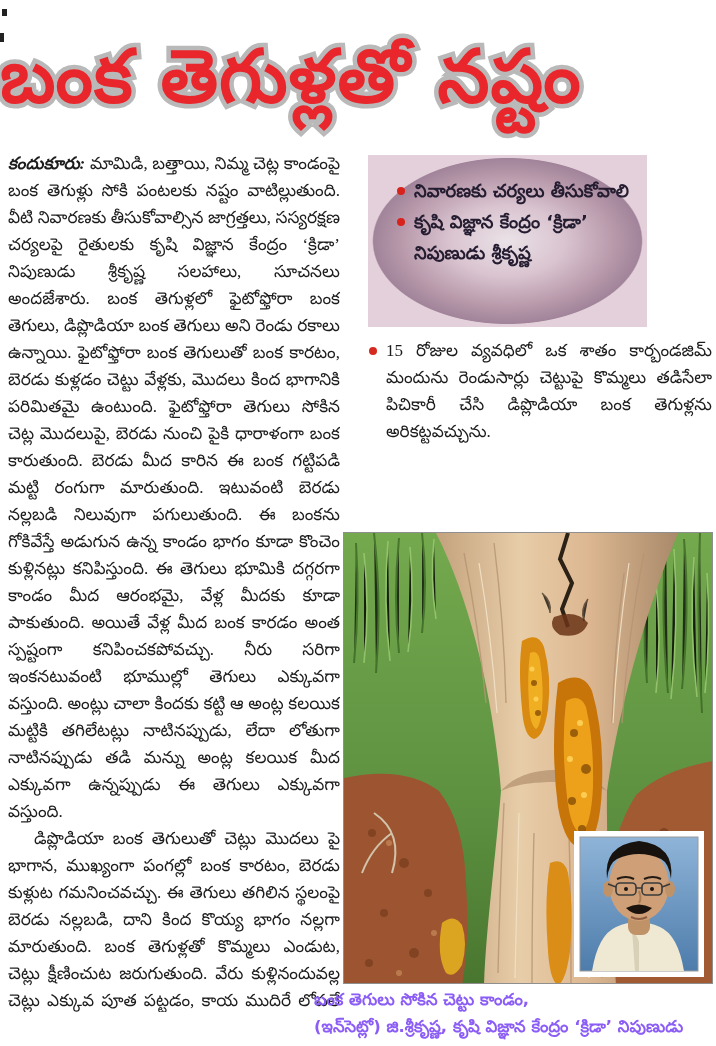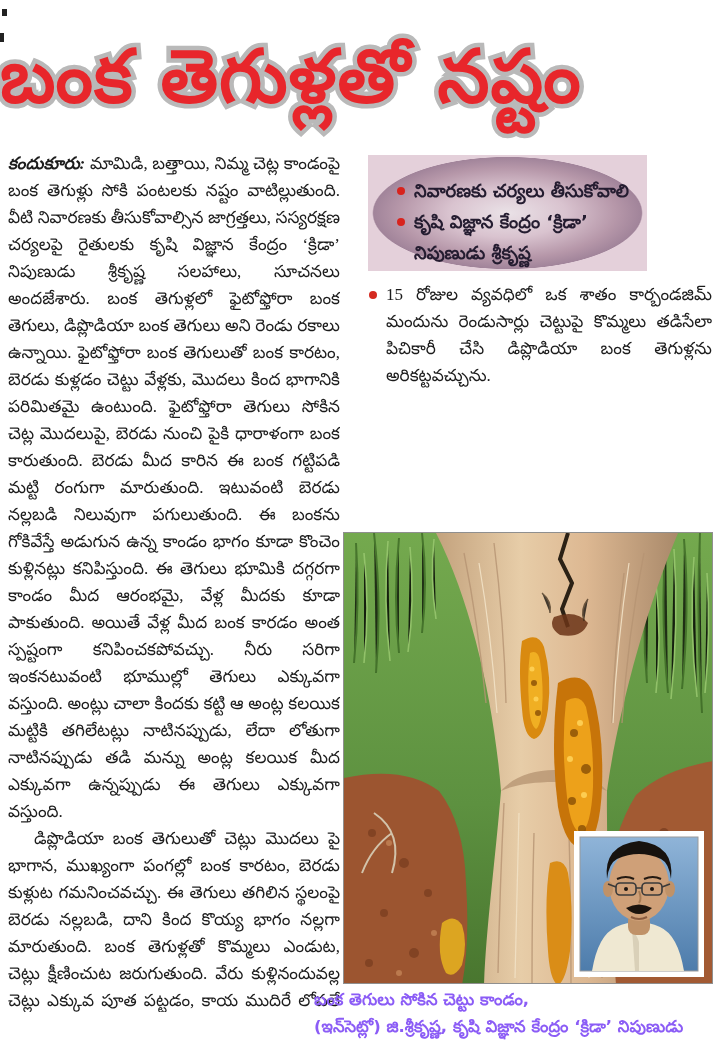--- a/index.html
+++ b/index.html
@@ -37,21 +37,21 @@
   .indent { text-indent:26px; }
   .bullet-item { display:flex; align-items:flex-start; }
   .bullet-item .dot {
     flex:none; width:8px; height:8px; border-radius:50%;
     background:#d42a20; margin:10px 9px 0 3px;
   }
   .bullet-item .bt { flex:1; }
 
   
   .info-box {
-    position:relative; width:279px; height:116px; margin:5px 0 10px 2px;
+    position:relative; width:279px; height:172px; margin:5px 0 10px 2px;
     background:
       radial-gradient(ellipse 50% 50% at 50% 50%,
         #eae2e7 0%, #d9c3cf 42%, #b697a9 78%, #a1849a 96%, #e4d0da 97%),
       #e4d0da;
     padding:20px 10px 17px 26px;
     font-family:"DejaVu Sans","Liberation Sans",sans-serif;
     font-weight:bold; font-size:18px; line-height:31px; color:#241c30;
     text-align:left; overflow:hidden;
   }
   .info-box .bullet-item .dot { margin-top:12px; background:#d8231d; }

